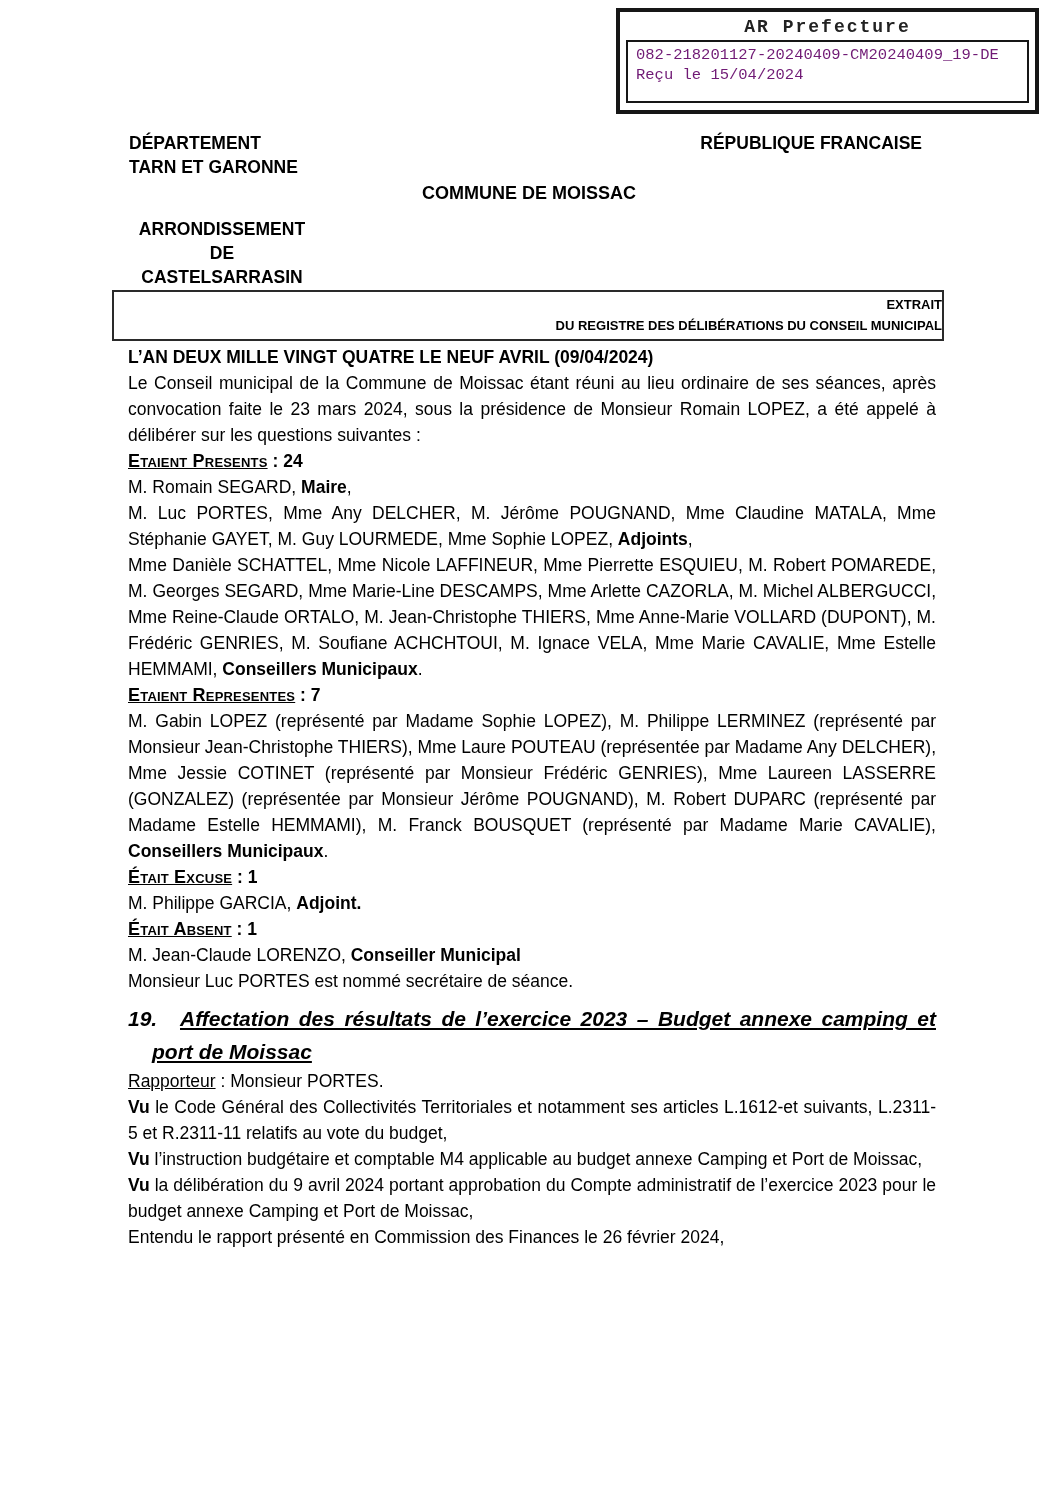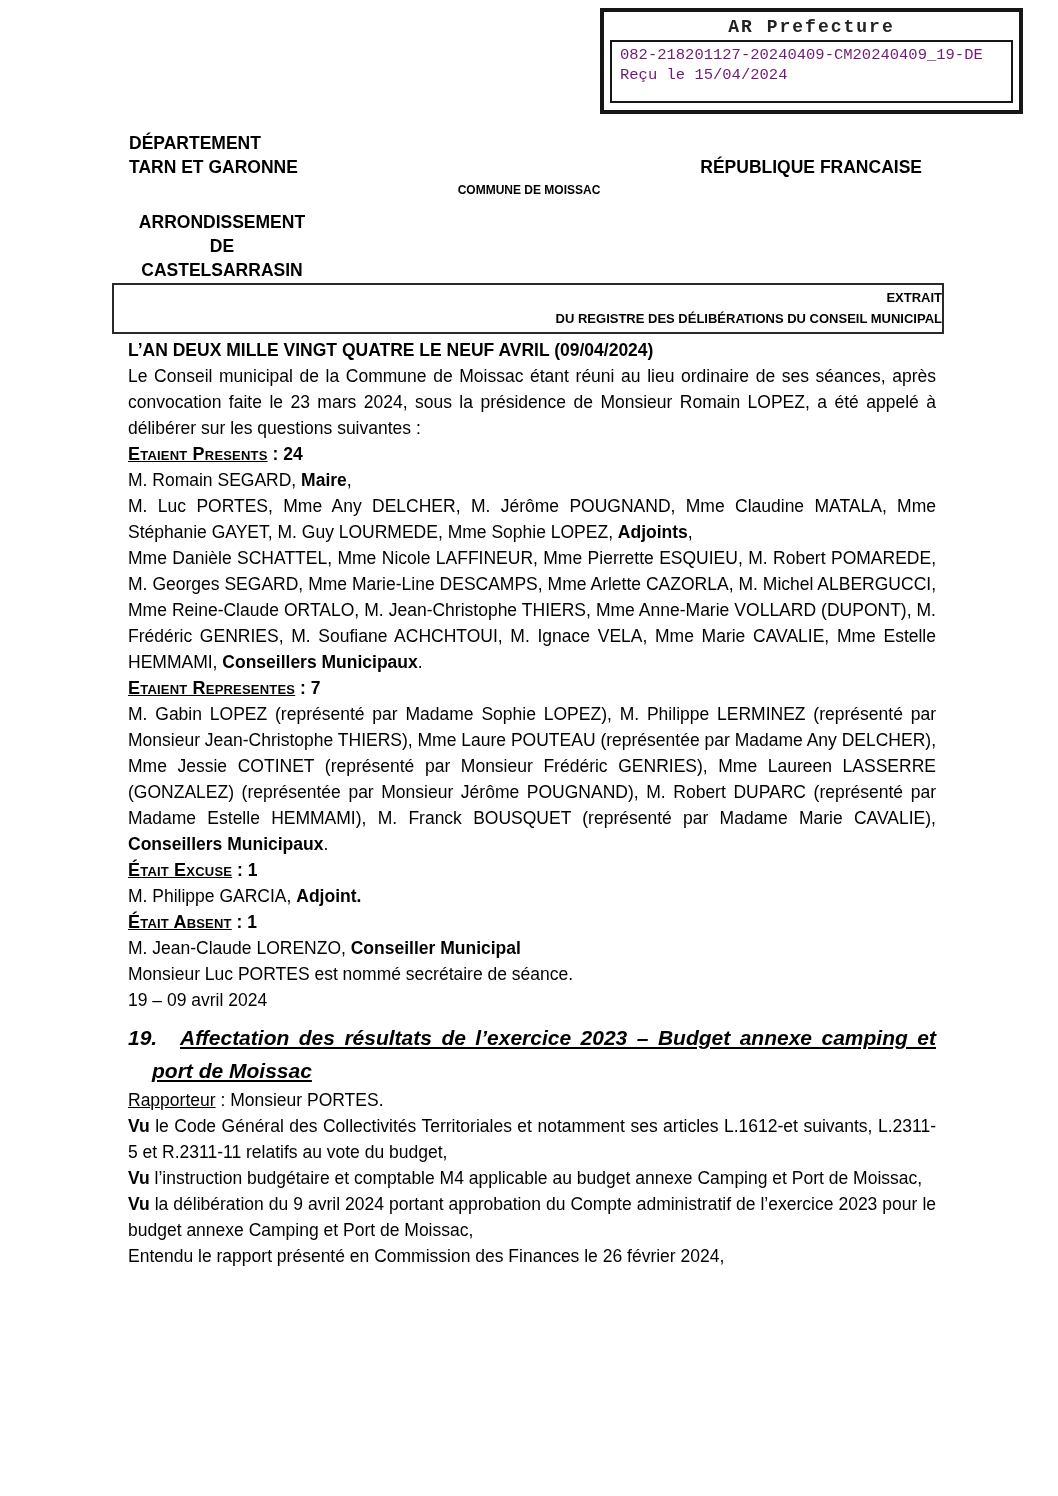--- a/index.html
+++ b/index.html
@@ -4,41 +4,41 @@
 <style>
   html,body { margin:0; padding:0; background:#e8e8e8; }
   .page {
     width:1058px; height:1496px; position:relative; margin:0 auto;
     background:#ffffff; color:#000;
     font-family:"Liberation Sans", sans-serif;
     overflow:hidden;
   }
   
   .stamp {
-    position:absolute; top:8px; left:600px; width:423px;
+    position:absolute; top:8px; left:616px; width:423px;
     box-sizing:border-box; border:4px solid #161616; background:#fff;
   }
   .stamp-title {
     font-family:"Liberation Mono", monospace; font-weight:700;
     font-size:18px; letter-spacing:2px; text-align:center;
     padding:5px 0 3px; color:#222;
   }
   .stamp-inner {
     border:2px solid #161616; margin:0 6px 7px 6px;
     padding:3px 8px 16px 8px;
     font-family:"Liberation Mono", monospace; font-size:15.5px;
     line-height:20px; color:#701a75; white-space:nowrap;
   }
   
   .header-row {
-    display:flex; justify-content:space-between; align-items:flex-end;
+    display:flex; justify-content:space-between; align-items:flex-start;
     margin:131px 136px 0 129px;
   }
   .hbold { font-weight:700; font-size:17.5px; line-height:24px; }
-  .commune { text-align:center; font-weight:700; font-size:12px; margin-top:4px; }
+  .commune { text-align:center; font-weight:700; font-size:18px; margin-top:4px; }
   .arrond {
     margin-left:129px; width:186px; text-align:center;
     font-weight:700; font-size:17.5px; line-height:24px; margin-top:13px;
   }
   
   .extrait-box {
     margin:1px 114px 0 112px; border:2px solid #2a2a2a;
     text-align:right; font-weight:700; font-size:13px;
     line-height:21px; padding:2px 0 3px;
   }
@@ -116,21 +116,20 @@
     <p><span class="sc-label">Était Excuse</span><span class="b"> : 1</span></p>
 
     <p><span>M. Philippe GARCIA, </span><span class="b">Adjoint.</span></p>
 
     <p><span class="sc-label">Était Absent</span><span class="b"> : 1</span></p>
 
     <p><span>M. Jean-Claude LORENZO, </span><span class="b">Conseiller Municipal</span></p>
 
     <p class="secretary">Monsieur Luc PORTES est nommé secrétaire de séance.</p>
 
-    <p class="item-ref">19 – 09 avril 2024</p>
 
     <p class="heading"><span class="num">19.</span><span>Affectation des résultats de l’exercice 2023 – Budget annexe camping et port de Moissac</span></p>
 
     <p class="rapporteur"><span class="u">Rapporteur</span><span> : Monsieur PORTES.</span></p>
 
     <p class="vu-first"><span class="b">Vu</span><span> le Code Général des Collectivités Territoriales et notamment ses articles L.1612-et suivants, L.2311-5 et R.2311-11 relatifs au vote du budget,</span></p>
 
     <p class="vu"><span class="b">Vu</span><span> l’instruction budgétaire et comptable M4 applicable au budget annexe Camping et Port de Moissac,</span></p>
 
     <p class="vu"><span class="b">Vu</span><span> la délibération du 9 avril 2024 portant approbation du Compte administratif de l’exercice 2023 pour le budget annexe Camping et Port de Moissac,</span></p>

